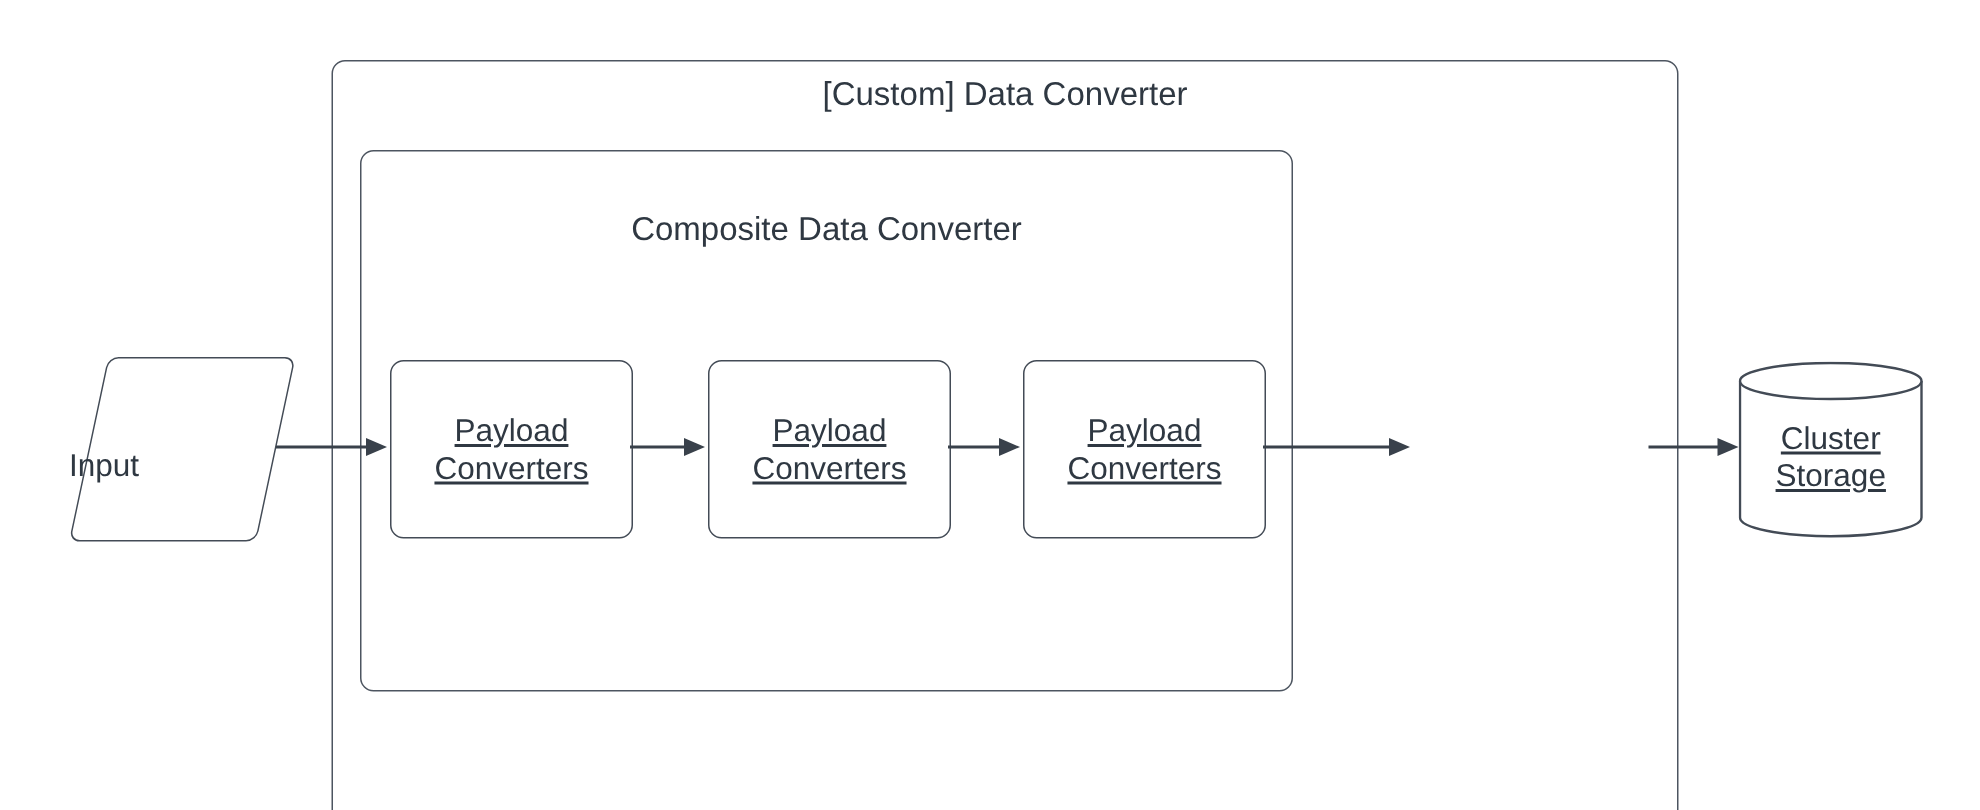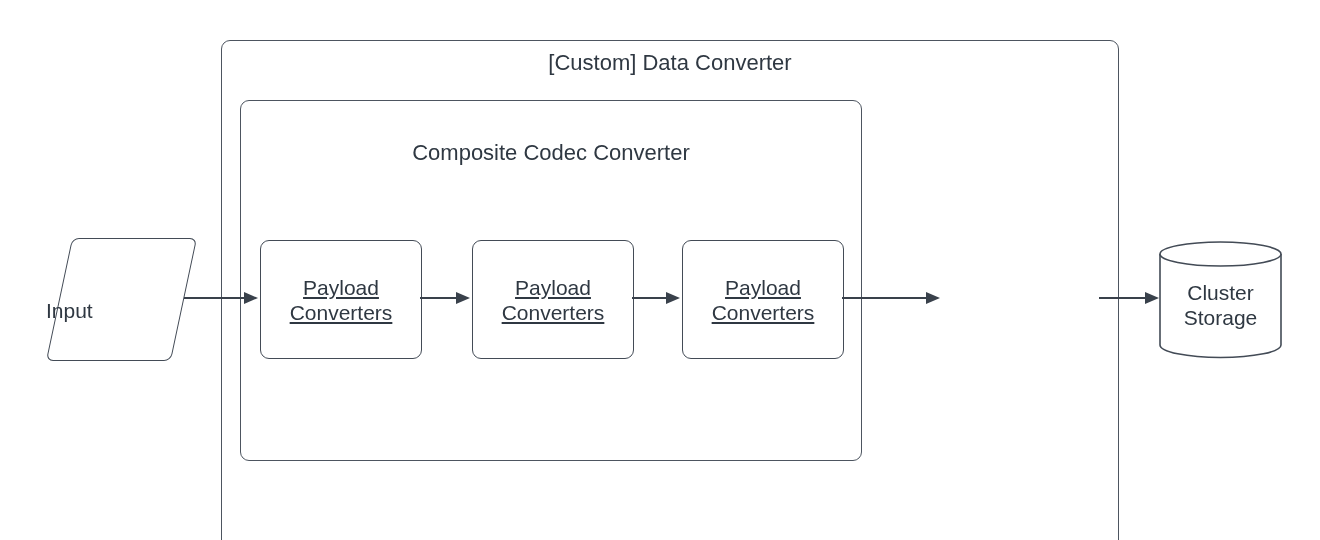--- a/index.html
+++ b/index.html
@@ -96,20 +96,21 @@
   .cyl-label {
     position: absolute;
     left: 1159px;
     top: 251px;
     width: 123px;
     height: 108px;
     display: flex;
     align-items: center;
     justify-content: center;
     z-index: 4;
+    text-decoration: underline;
   }
   
   .arrow {
     position: absolute;
     top: 291px;
     height: 14px;
     z-index: 6;
   }
   .arrow-line {
     position: absolute;
@@ -135,21 +136,21 @@
 </style>
 </head>
 <body>
 
 <div class="canvas">
 
   <div class="group-box" style="left:221px; top:40px; width:898px; height:510px;">
     <div class="group-title" style="top:10px;">[Custom] Data Converter</div>
 
     <div class="group-box" style="left:18px; top:59px; width:622px; height:361px;">
-      <div class="group-title" style="top:40px;">Composite Codec Converter</div>
+      <div class="group-title" style="top:40px;">Composite Data Converter</div>
 
       <div class="node" style="left:19px; top:139px; width:162px; height:119px;">
         <div class="node-label wrap-130">Payload Converters</div>
       </div>
 
       <div class="node" style="left:231px; top:139px; width:162px; height:119px;">
         <div class="node-label wrap-130">Payload Converters</div>
       </div>
 
       <div class="node" style="left:441px; top:139px; width:162px; height:119px;">

